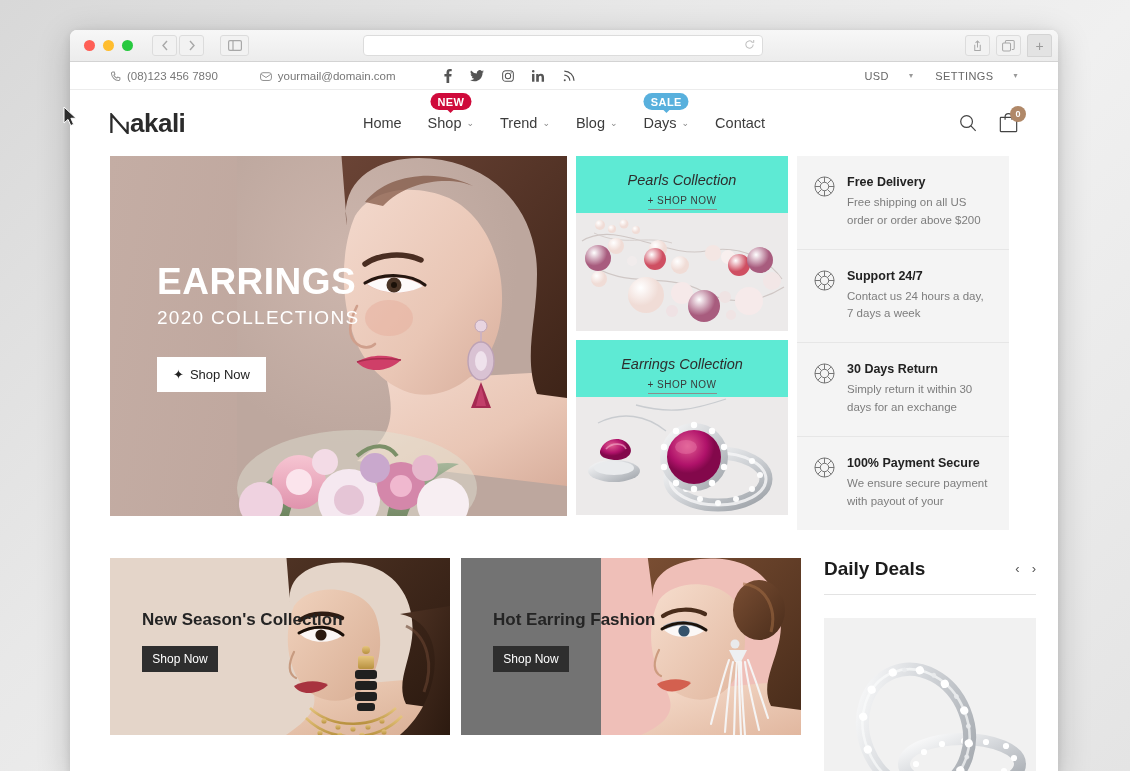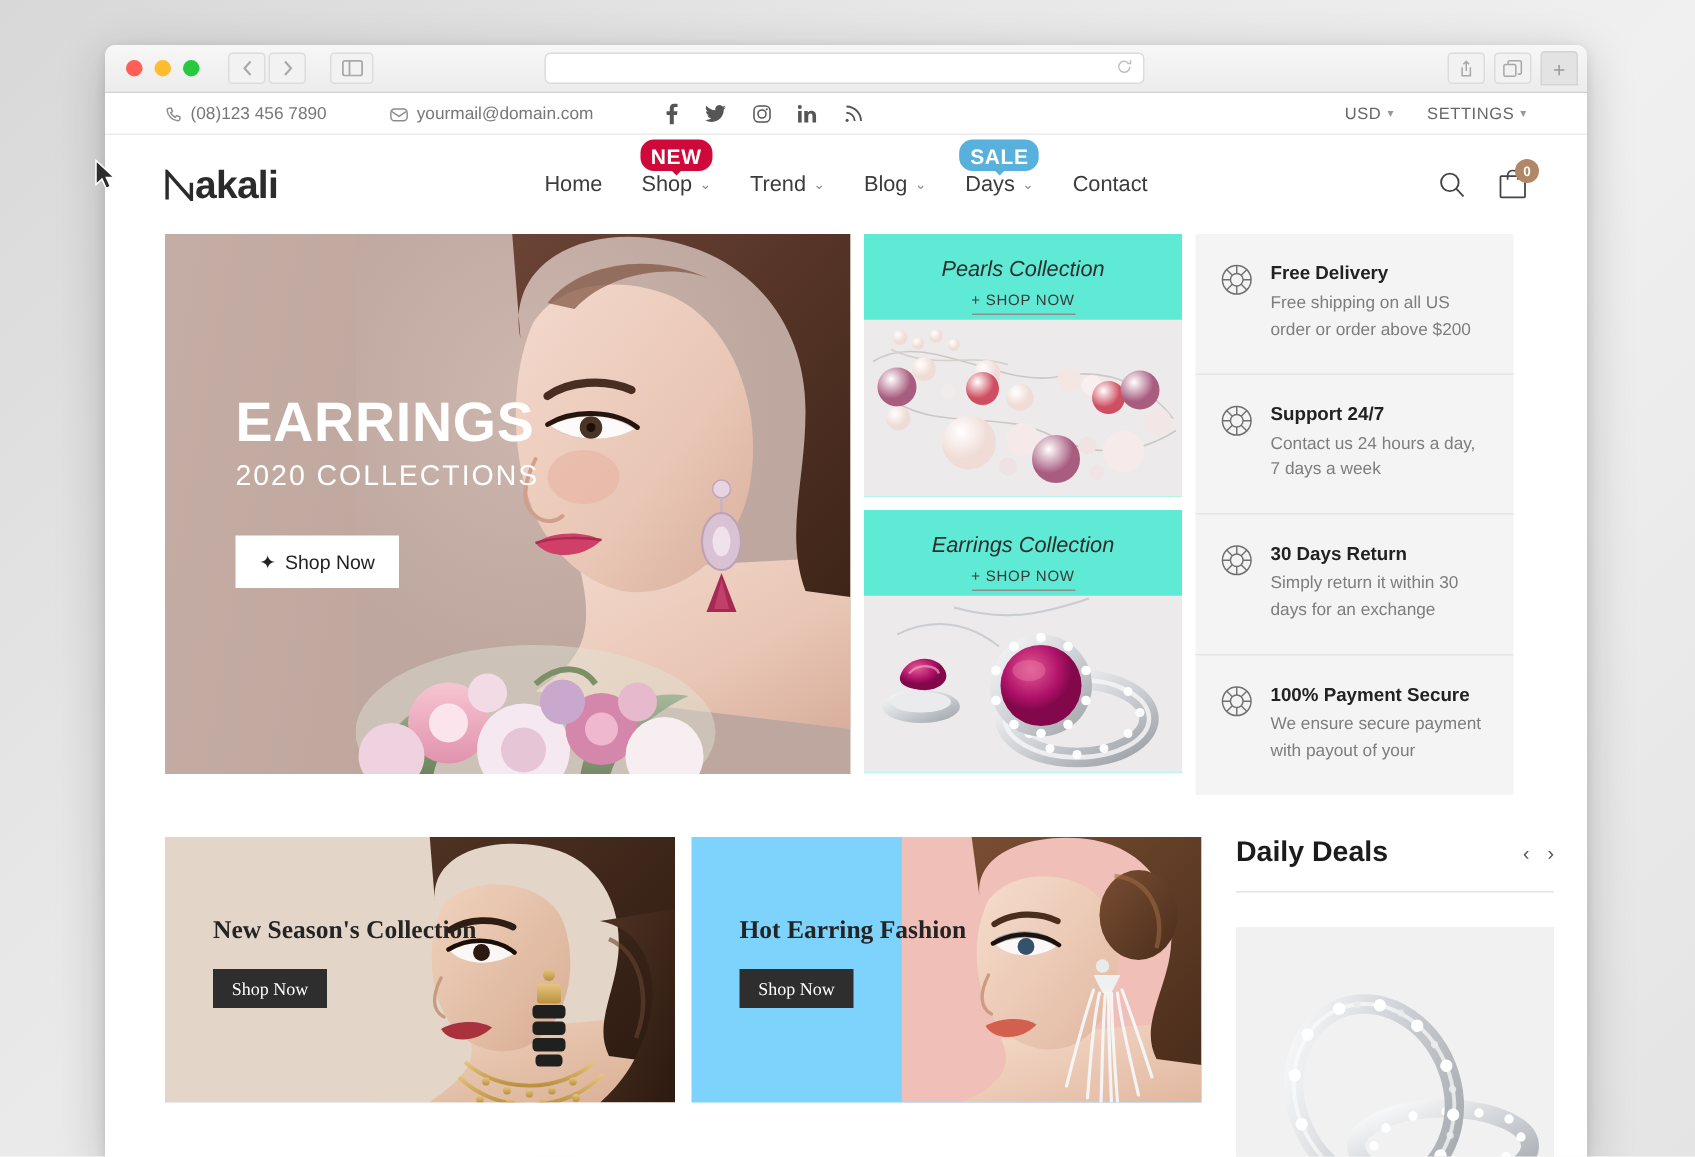--- a/index.html
+++ b/index.html
@@ -85,21 +85,21 @@
     display: flex; align-items: center;
     padding: 0 40px;
     font-size: 11.5px; color: #777;
   }
   .tb-item { display: flex; align-items: flex-end; gap: 6px; }
   .tb-item + .tb-item { margin-left: 42px; }
   .tb-icon { color: #8d8d8d; display: inline-flex; }
   .socials { display: flex; gap: 18px; margin-left: 48px; color: #555; }
   .socials span { font-size: 12px; display: inline-flex; align-items: center; }
   .tb-right { margin-left: auto; display: flex; gap: 22px; font-size: 11px; letter-spacing: .4px; color: #666; }
-  .tb-right > span { display: inline-flex; align-items: center; gap: 4px; }
+  .tb-right > span { display: inline-flex; align-items: center; gap: 20px; }
   .caret { font-size: 8px; color: #999; }
 
   
   #header {
     height: 66px;
     display: flex; align-items: center;
     padding: 0 40px;
     position: relative;
   }
   #logo {
@@ -120,21 +120,21 @@
   }
   .nav-item {
     position: relative;
     font-size: 14.5px; color: #3c3c3c;
     display: flex; align-items: center; gap: 5px;
     padding: 4px 0;
   }
   .nav-item .caret { font-size: 9px; color: #888; }
   .nav-badge {
     position: absolute; top: -18px; left: 50%; transform: translateX(-50%);
-    font-size: 14px; font-weight: bold; color: #fff;
+    font-size: 11px; font-weight: bold; color: #fff;
     padding: 2.5px 7px; border-radius: 9px;
     letter-spacing: .4px; white-space: nowrap;
   }
   .nav-badge::after {
     content: ""; position: absolute;
     bottom: -3px; left: 50%; transform: translateX(-50%);
     border-left: 4px solid transparent;
     border-right: 4px solid transparent;
     border-top: 4px solid currentColor;
   }
@@ -213,24 +213,24 @@
   }
   .feature:last-child { border-bottom: none; }
   .feature-icon { flex-shrink: 0; color: #707070; margin-top: 1px; }
   .feature-title { font-size: 12.5px; font-weight: bold; color: #222; }
   .feature-desc { font-size: 11.5px; color: #7d7d7d; line-height: 1.55; margin-top: 5px; }
 
   
   .row2 { display: flex; gap: 11px; margin-top: 28px; }
   .banner {
     width: 340px; height: 177px;
-    position: relative; overflow: hidden; flex-shrink: 0; font-family: Liberation Serif, serif;
+    position: relative; overflow: hidden; flex-shrink: 0;
   }
   .banner.beige { background: #e4d5c9; }
-  .banner.pink  { background: #7dd3fc; }
+  .banner.pink  { background: #737373; }
   .banner-art { position: absolute; right: 0; top: 0; bottom: 0; width: 200px; }
   .banner-text { position: absolute; left: 32px; top: 52px; z-index: 3; }
   .banner-title {
     font-size: 17px; font-weight: bold; color: #242424; line-height: 1.22;
   }
   .banner-btn {
     margin-top: 16px;
     background: #2e2e2e; color: #fff;
     font-size: 12px;
     width: 76px; height: 26px;

